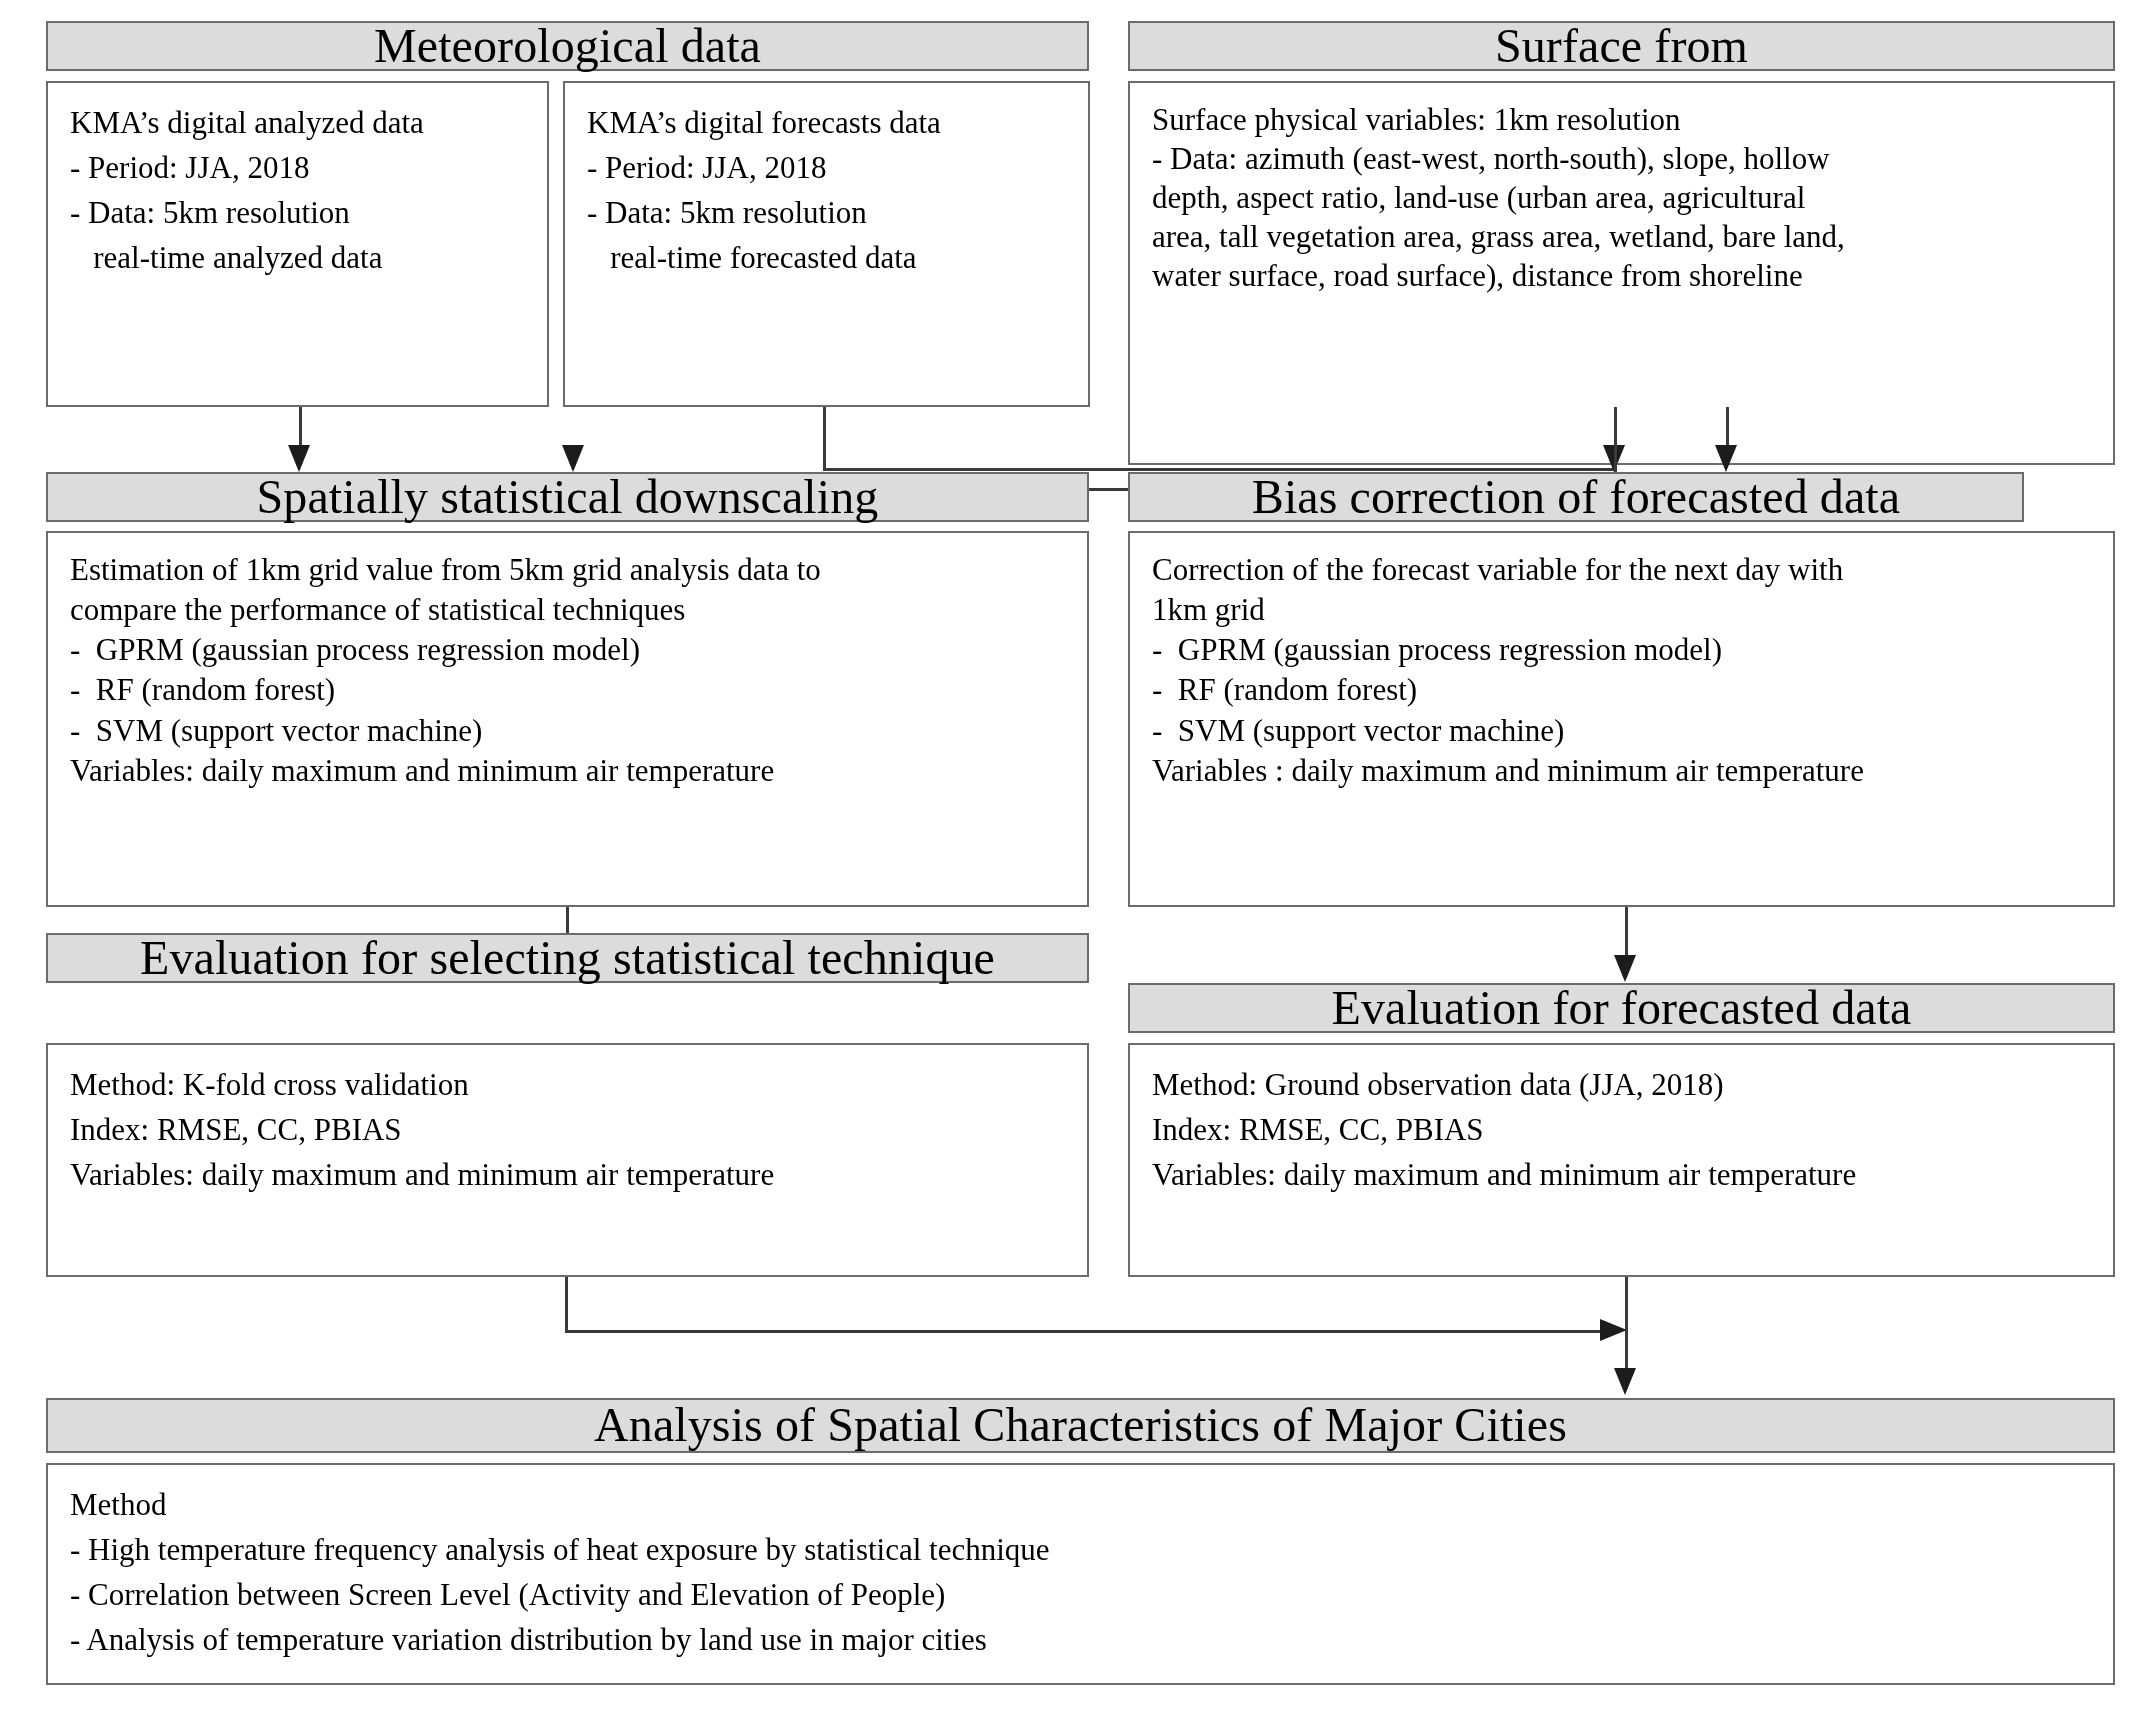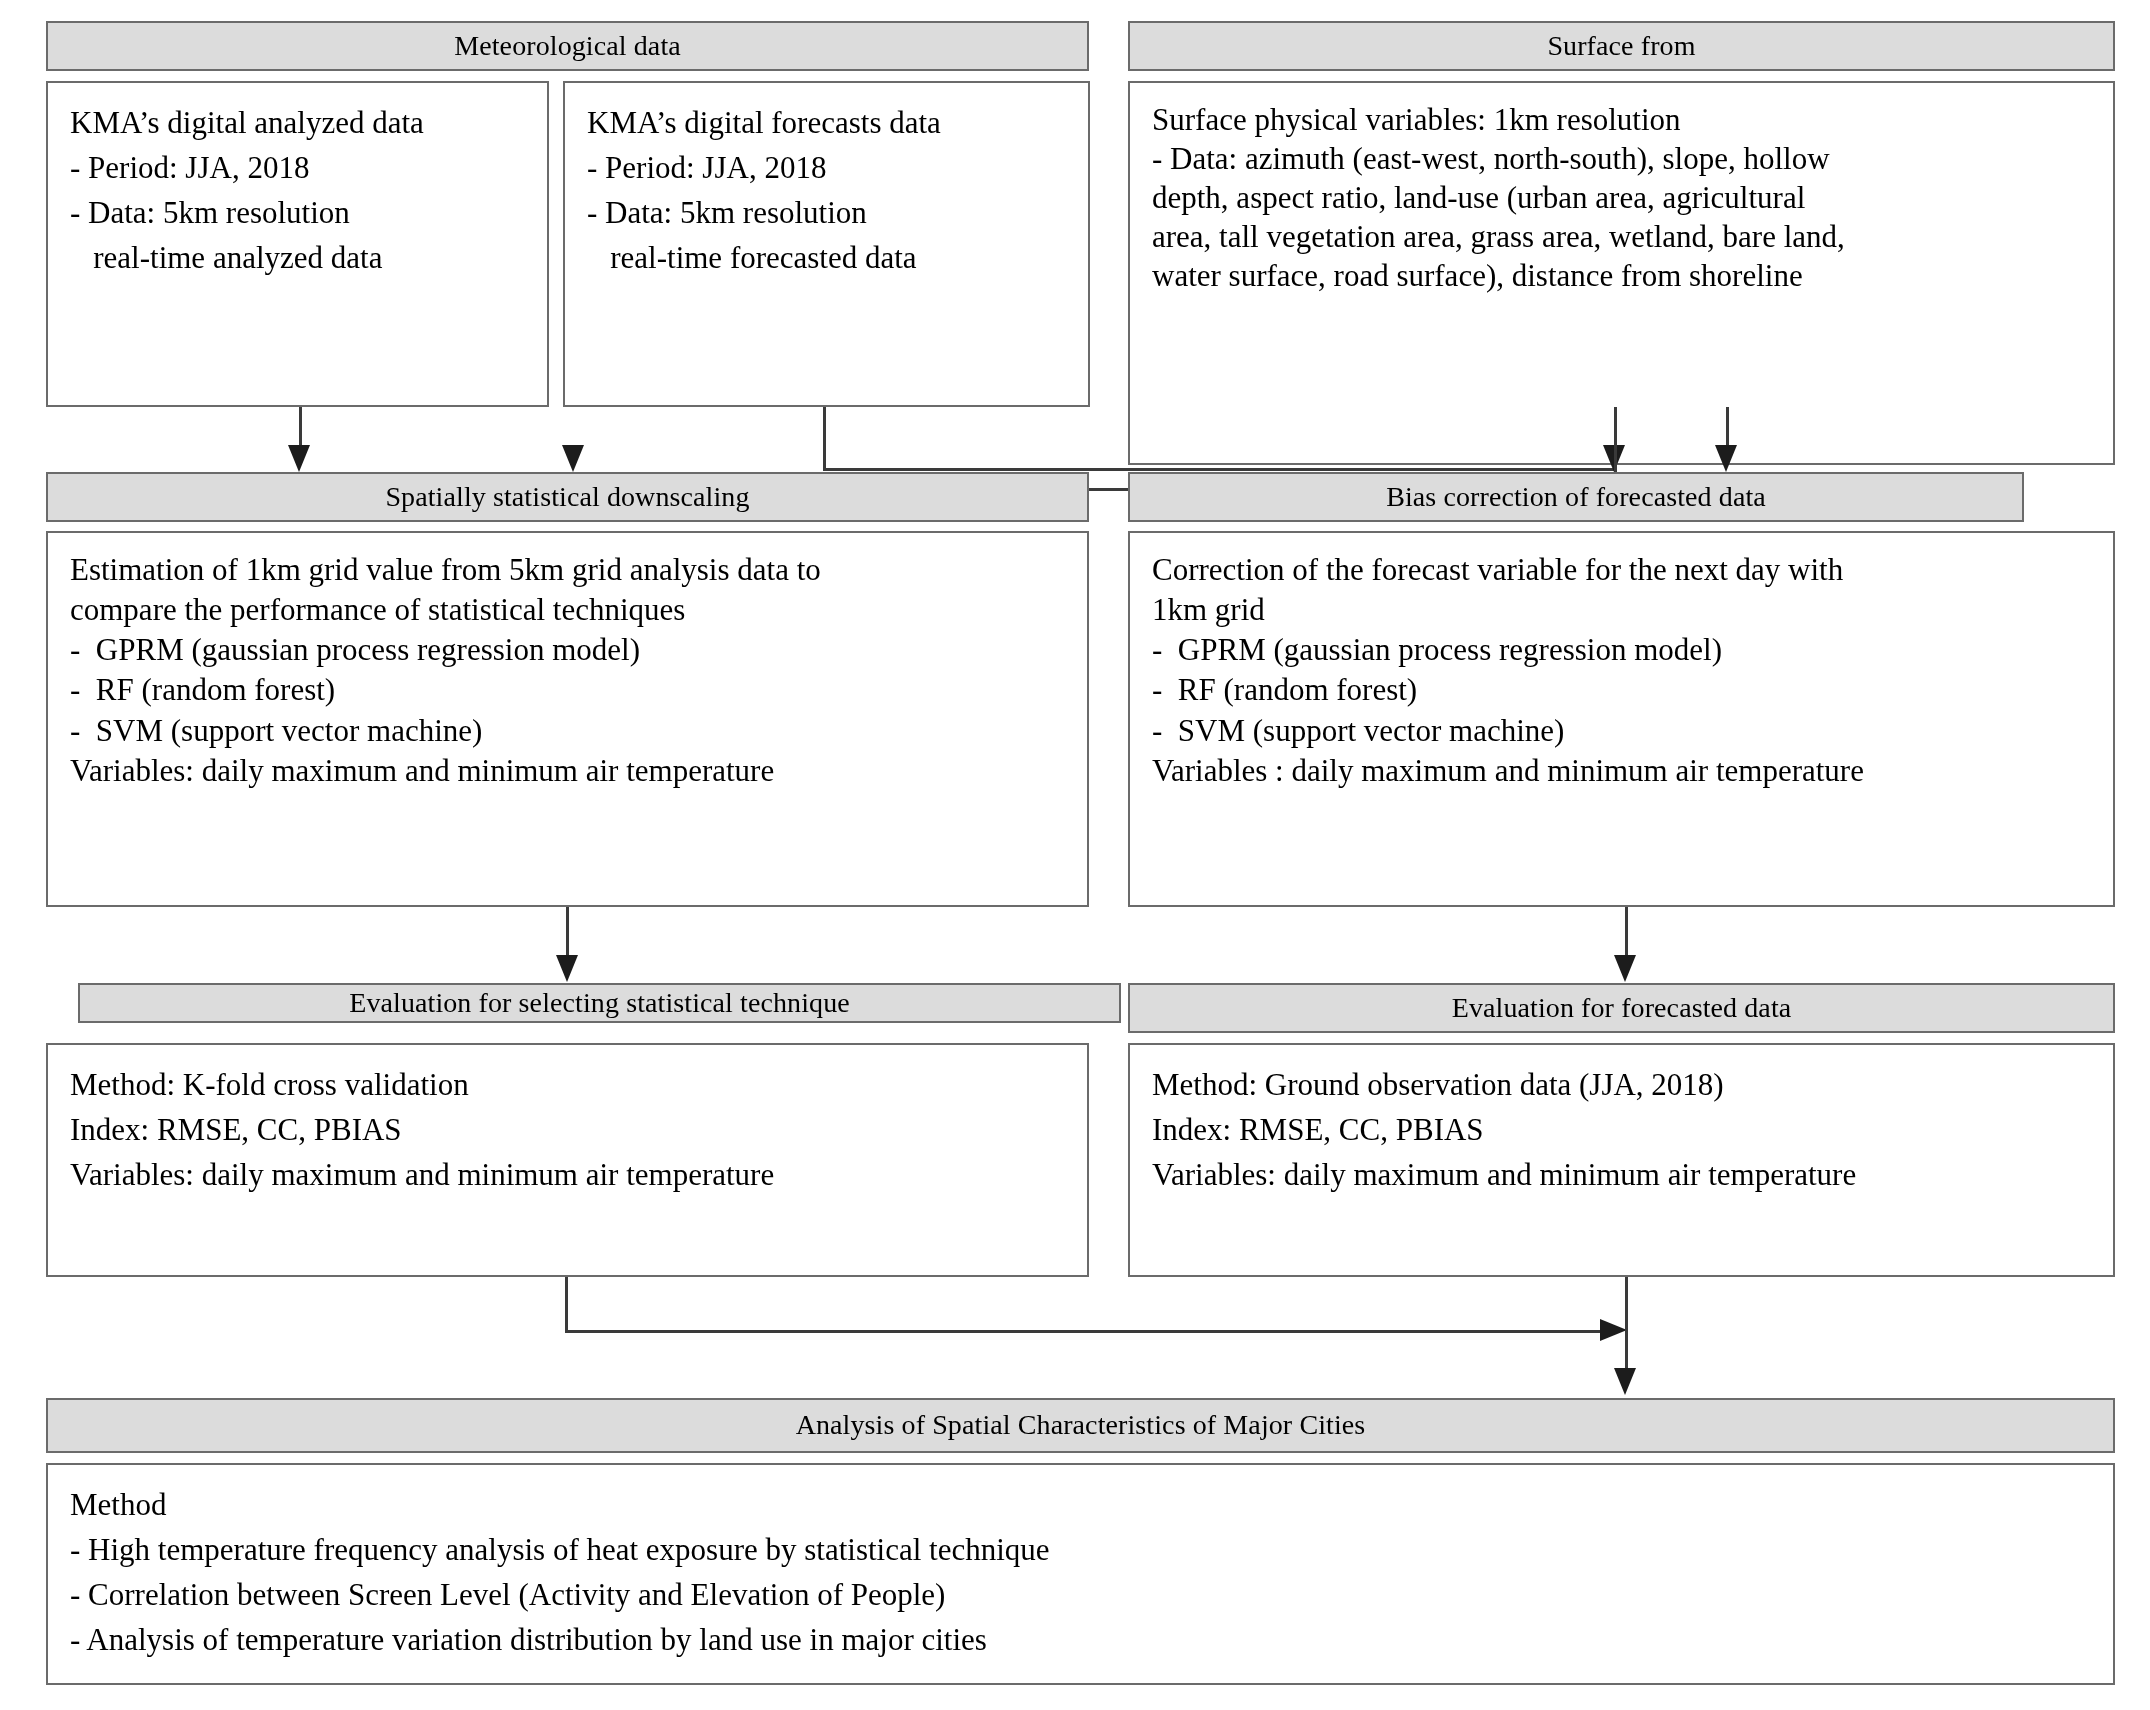--- a/index.html
+++ b/index.html
@@ -32,21 +32,21 @@
     background: #dcdcdc;
     display: flex;
     align-items: center;
     justify-content: center;
   }
   .box.body {
     padding: 16.6px 22px;
   }
 
   .header-title {
-    font-size: 28px;
+    font-size: 48px;
     line-height: 1.1;
     letter-spacing: 0.1px;
     white-space: nowrap;
   }
 
   .body-text {
     font-size: 31px;
     line-height: 1.30;
     white-space: pre-wrap;
   }
@@ -157,21 +157,21 @@
 -  SVM (support vector machine)
 Variables : daily maximum and minimum air temperature</div>
   </div>
 
   <div class="vline" style="left:566px; top:907px; height:51px;"></div>
   <div class="arrow-down" style="left:556px; top:955px;"></div>
 
   <div class="vline" style="left:1625px; top:907px; height:51px;"></div>
   <div class="arrow-down" style="left:1614px; top:955px;"></div>
 
-  <div class="box header" style="left:46px; top:983px; width:1043px; height:40px;margin-left:32px;">
+  <div class="box header" style="left:46px; top:933px; width:1043px; height:50px;">
     <span class="header-title">Evaluation for selecting statistical technique</span>
   </div>
 
   <div class="box body" style="left:46px; top:1043px; width:1043px; height:234px;">
     <div class="body-text loose">Method: K-fold cross validation
 Index: RMSE, CC, PBIAS
 Variables: daily maximum and minimum air temperature</div>
   </div>
 
   <div class="box header" style="left:1128px; top:983px; width:987px; height:50px;">

